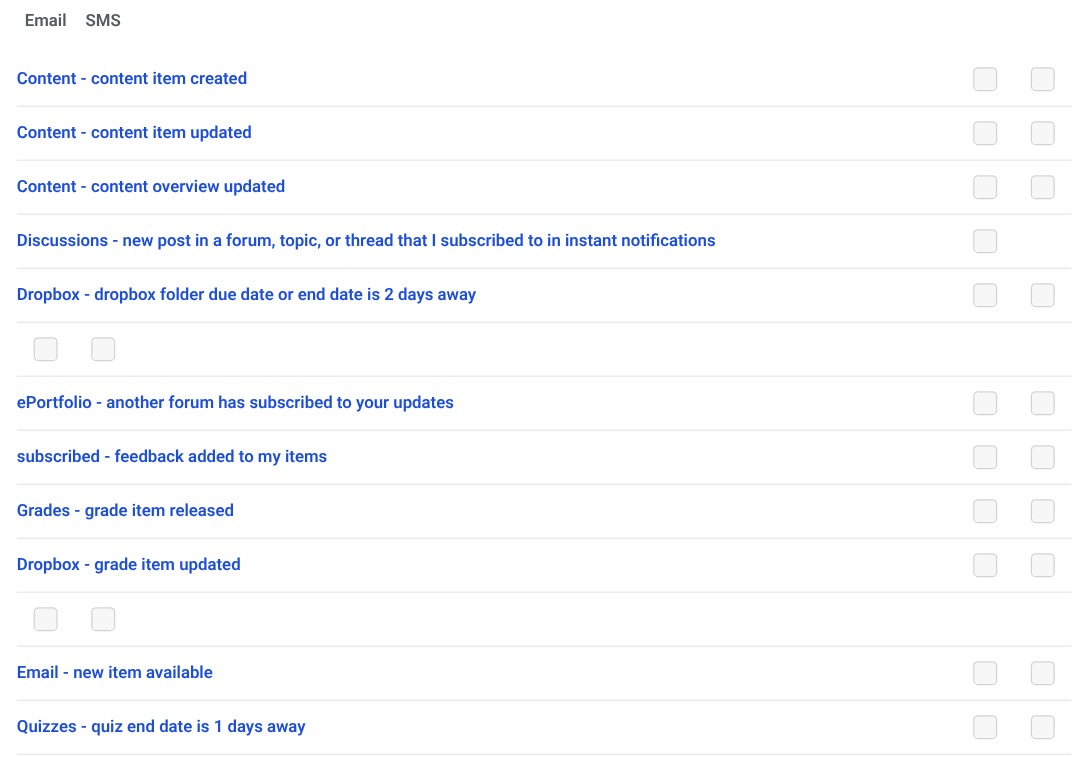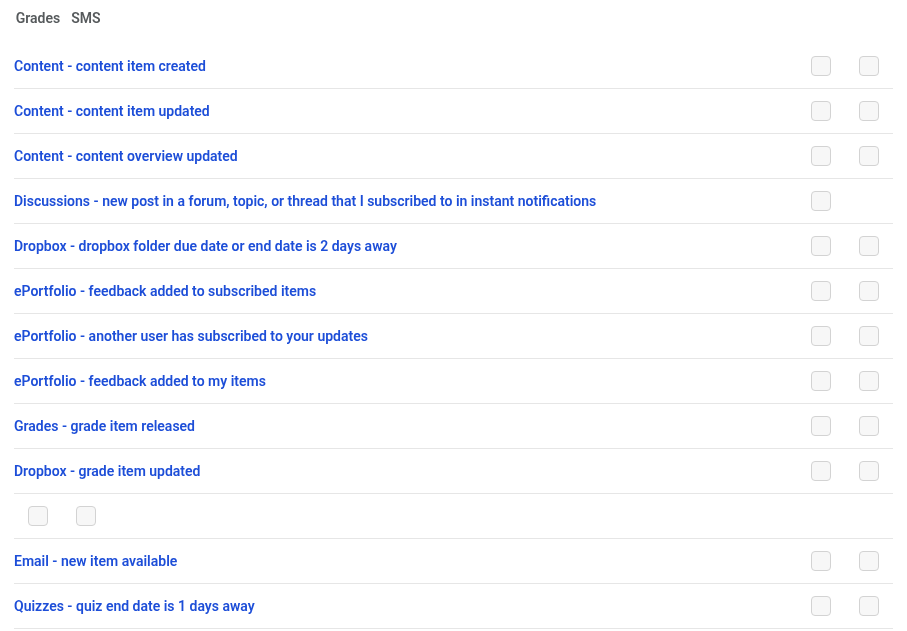--- a/index.html
+++ b/index.html
@@ -65,21 +65,21 @@
     .checkbox-empty {
       width: 20px;
       height: 20px;
     }
   </style>
 </head>
 <body>
 
 <div class="header-row">
   <div class="col-headers">
-    <div class="col-header">Grades</div>
+    <div class="col-header">Email</div>
     <div class="col-header">SMS</div>
   </div>
 </div>
 
 <div id="rows-container">
     <div class="notification-row">
       <div class="notification-label">Content - content item created</div>
       <div class="checkbox-cell">
         <div class="checkbox"></div>
       </div>
@@ -117,39 +117,38 @@
     <div class="notification-row">
       <div class="notification-label">Dropbox - dropbox folder due date or end date is 2 days away</div>
       <div class="checkbox-cell">
         <div class="checkbox"></div>
       </div>
       <div class="checkbox-cell">
         <div class="checkbox"></div>
       </div>
     </div>
     <div class="notification-row">
-      <div class="notification-label">ePortfolio - feedback added to subscribed items</div>
       <div class="checkbox-cell">
         <div class="checkbox"></div>
       </div>
       <div class="checkbox-cell">
         <div class="checkbox"></div>
       </div>
     </div>
     <div class="notification-row">
-      <div class="notification-label">ePortfolio - another user has subscribed to your updates</div>
+      <div class="notification-label">ePortfolio - another forum has subscribed to your updates</div>
       <div class="checkbox-cell">
         <div class="checkbox"></div>
       </div>
       <div class="checkbox-cell">
         <div class="checkbox"></div>
       </div>
     </div>
     <div class="notification-row">
-      <div class="notification-label">ePortfolio - feedback added to my items</div>
+      <div class="notification-label">subscribed - feedback added to my items</div>
       <div class="checkbox-cell">
         <div class="checkbox"></div>
       </div>
       <div class="checkbox-cell">
         <div class="checkbox"></div>
       </div>
     </div>
     <div class="notification-row">
       <div class="notification-label">Grades - grade item released</div>
       <div class="checkbox-cell">

